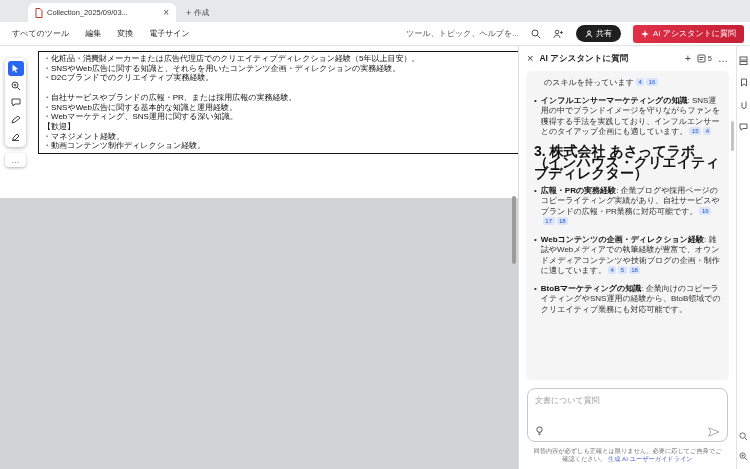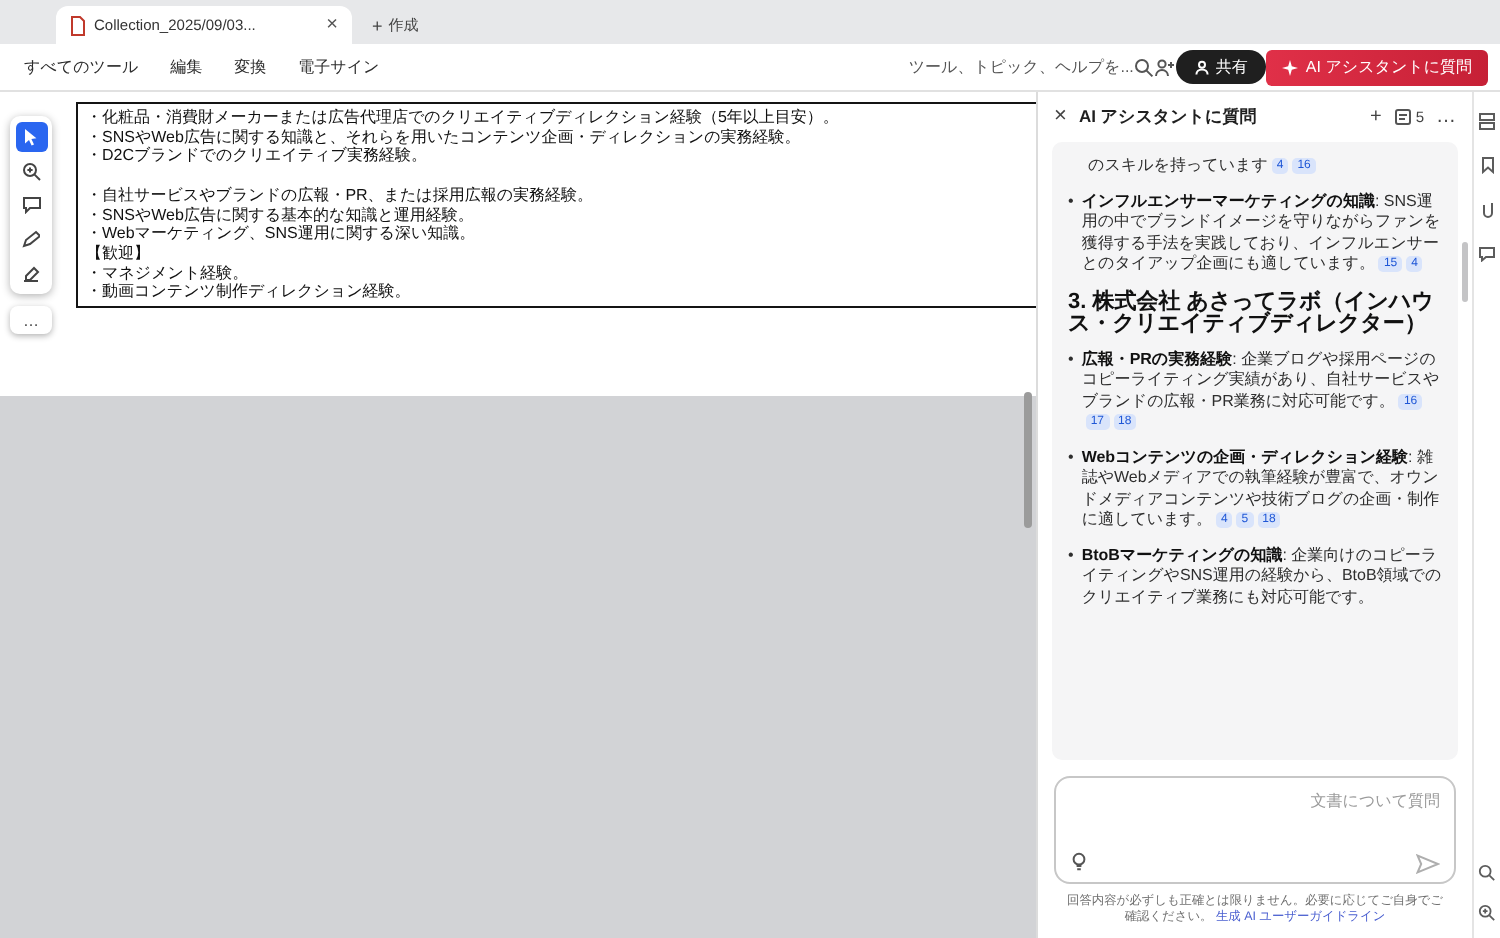--- a/index.html
+++ b/index.html
@@ -14,21 +14,21 @@
   .tab-title { flex:1; white-space:nowrap; overflow:hidden; }
   .tab-close { font-size:10px; color:#555; line-height:1; }
   .create-btn { display:flex; align-items:center; gap:3px; font-size:7.5px; color:#444;
                 height:19px; padding:0 10px; }
   .create-btn .plus { font-size:9px; }
 
   
   .menubar { flex:0 0 24px; background:#fff; border-bottom:1px solid #e1e1e1;
              display:flex; align-items:center; padding:0 6px 0 4px; }
   .menu-item { font-size:8px; color:#2c2c2c; padding:0 8px;text-align:right; }
-  .menubar-right { margin-left:auto; display:flex; align-items:center; gap:0; }
+  .menubar-right { margin-left:auto; display:flex; align-items:center; gap:12px; }
   .search-hint { font-size:8px; color:#555; }
   .icon { display:inline-flex; align-items:center; justify-content:center; color:#555; }
   .share-pill { background:#1f1f1f; color:#fff; font-size:8px; border-radius:10px;
                 padding:3px 9px; display:flex; align-items:center; gap:3px; }
   .ai-btn { background:linear-gradient(90deg,#e03048,#c62036); color:#fff; font-size:8px;
             border-radius:3px; padding:3.5px 8px; display:flex; align-items:center; gap:4px; }
 
   
   .main { flex:1; display:flex; min-height:0; }
 
@@ -63,28 +63,28 @@
   .ai-content { flex:1; margin:0 7px; background:#f5f5f6; border-radius:5px;
                 padding:7px 8px; font-size:8px; line-height:10.5px; color:#2e2e2e; overflow:hidden; }
   .intro-line { padding-left:10px; margin-bottom:7px; }
   .bullet { display:flex; gap:4px; margin-bottom:7px; }
   .bullet .dot { flex:0 0 auto; color:#2e2e2e; }
   .bullet .text { flex:1; min-width:0; }
   .bullet b { color:#111; }
   .badge { display:inline-block; background:#d9e4fb; color:#1f57d6; font-size:6px; line-height:8px;
            padding:0 2.5px; border-radius:2.5px; margin-left:2px; vertical-align:1px; }
   .badge:empty { display:none; }
-  .section-heading { font-weight:bold; font-size:11px; line-height:11px; color:#111; margin:8px 0 7px; }
+  .section-heading { font-weight:bold; font-size:14px; line-height:11px; color:#111; margin:8px 0 7px; }
   .ai-scroll { position:absolute; right:2px; top:75px; width:3px; height:30px;
                background:#c4c4c6; border-radius:2px; }
 
   .ask-card { margin:8px 8px 3px; border:1px solid #c7c7c7; border-radius:8px; height:54px;
               padding:6px 7px 4px; display:flex; flex-direction:column; background:#fff; }
   .ask-input { border:none; outline:none; resize:none; flex:1; background:transparent;
-               font-family:"Liberation Sans","DejaVu Sans",sans-serif; font-size:8px; color:#222;text-align:right; }
+               font-family:"Liberation Sans","DejaVu Sans",sans-serif; font-size:8px; color:#222; }
   .ask-input::placeholder { color:#9b9b9b; }
   .ask-bottom { display:flex; align-items:flex-end; justify-content:space-between; }
 
   .ai-footer { font-size:6.2px; color:#707070; text-align:center; line-height:8px; padding:2px 14px 6px; }
   .guideline { color:#4a5fd0; }
 
   
   .rail { flex:0 0 14px; width:14px; border-left:1px solid #e4e4e4; background:#fff;
           display:flex; flex-direction:column; align-items:center; padding:10px 0 8px; gap:13px; }
   .rail .icon { color:#5c5c5c; }

